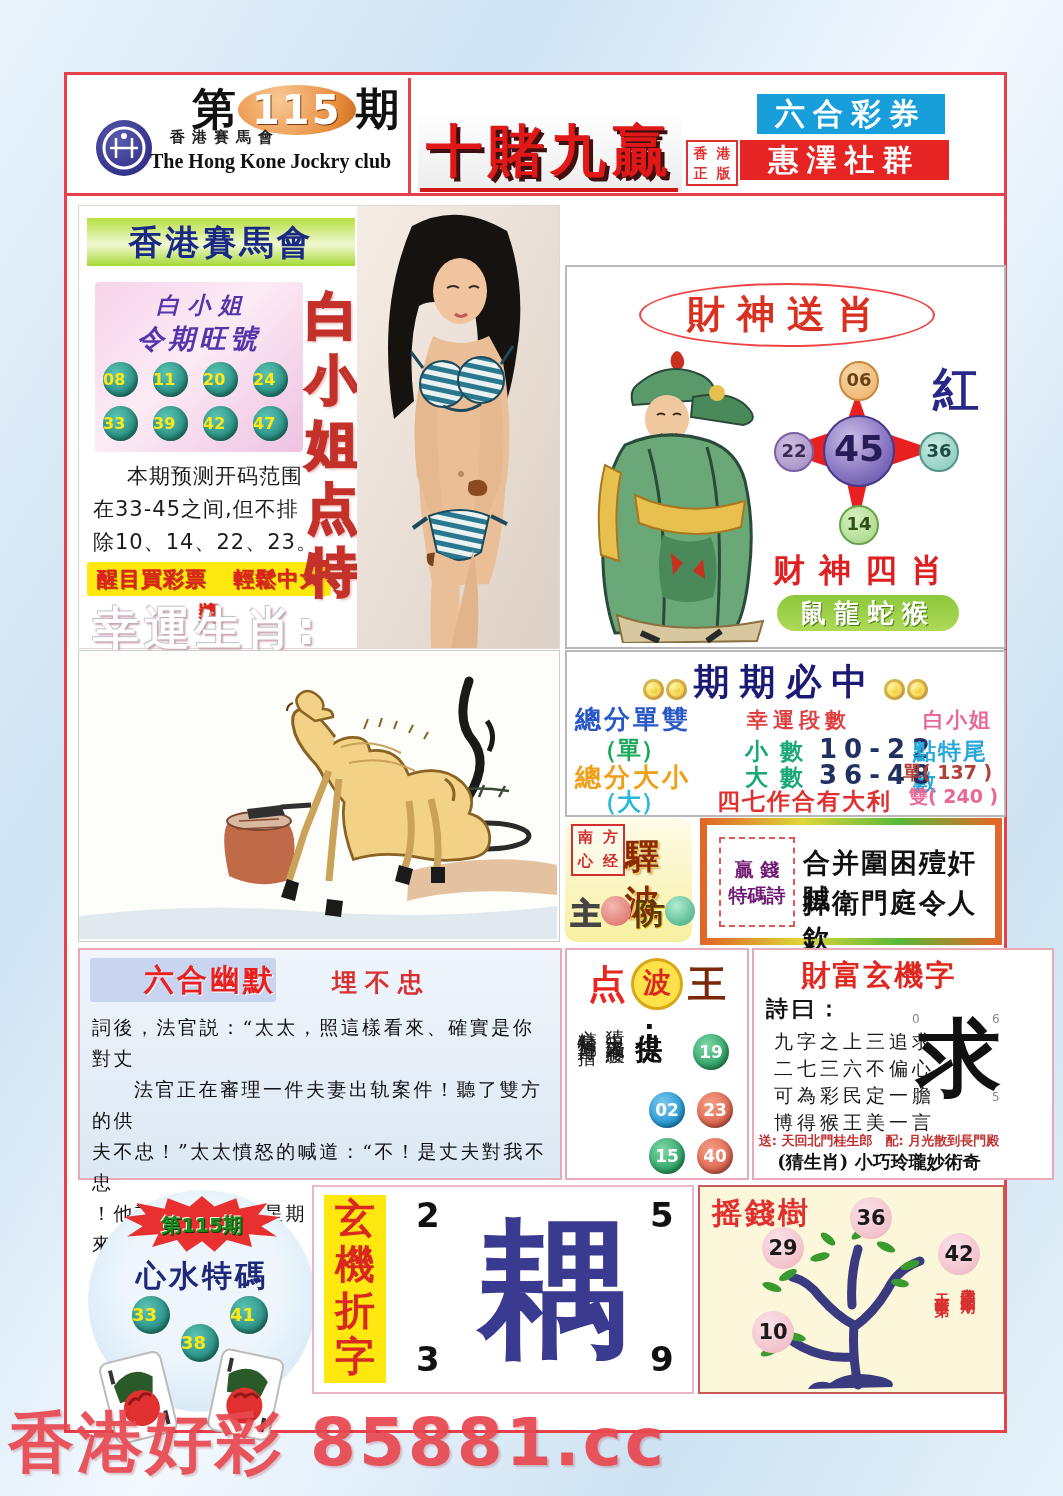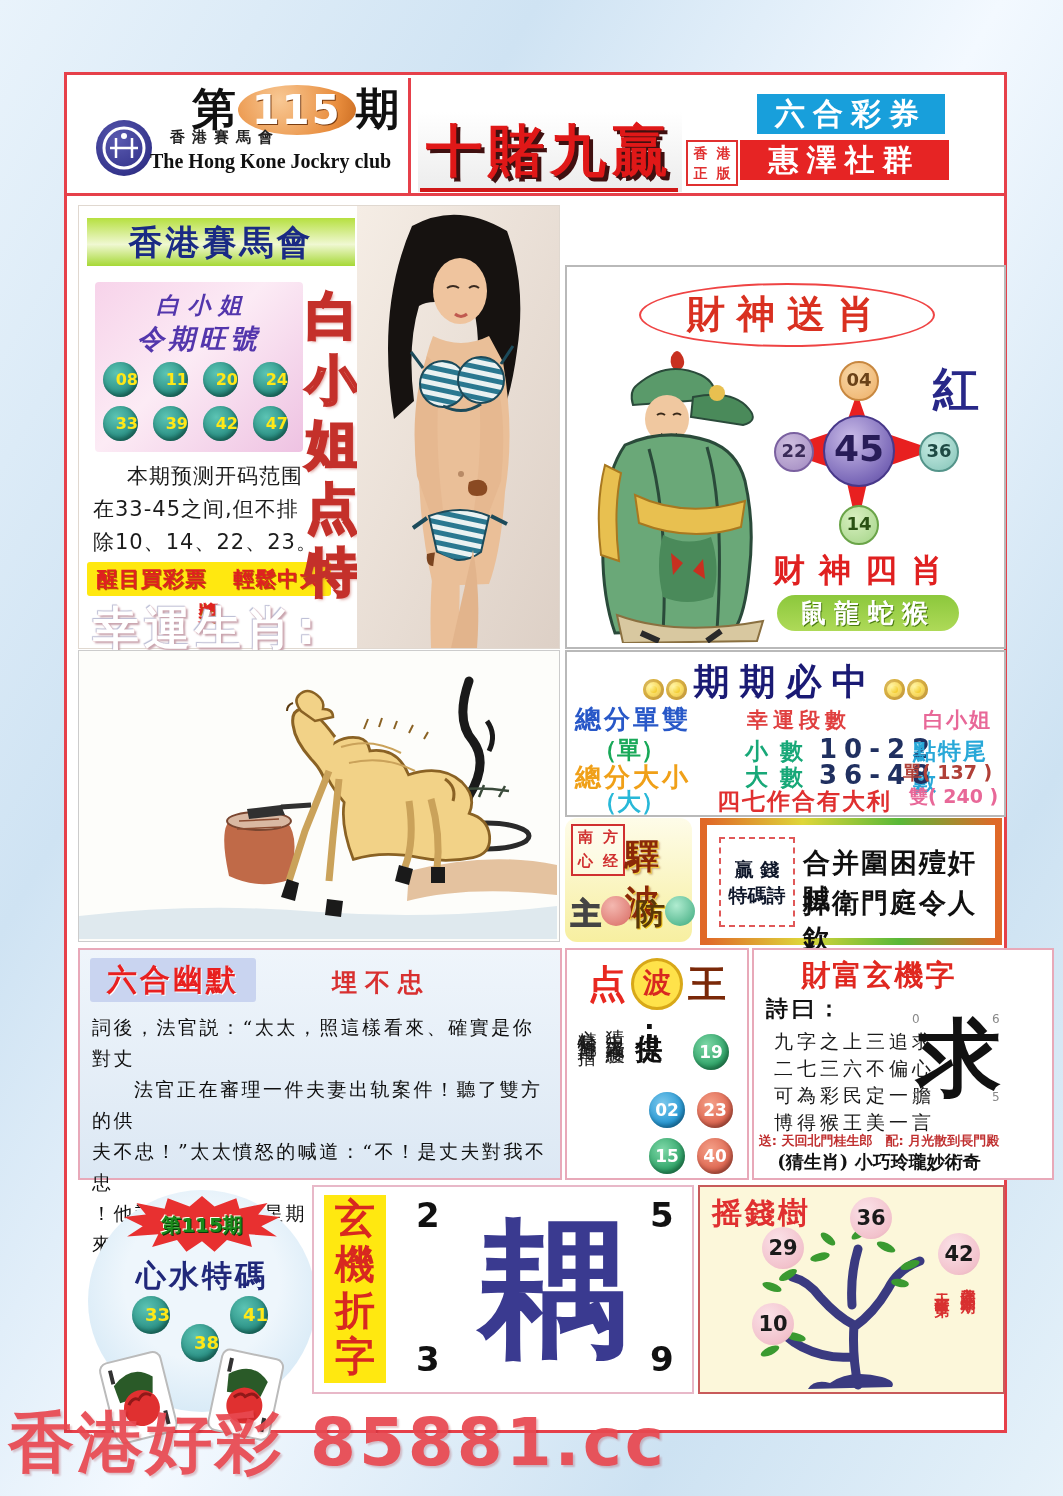--- a/index.html
+++ b/index.html
@@ -29,21 +29,21 @@
   
   .panel{background:#fff;border:2px solid #b9b9b9;}
   .pinkpanel{background:#fff;border:2px solid #e8a9b9;}
 
   
   .greenbanner{background:linear-gradient(#b6e040,#f0f8d2 55%,#a6d836);color:#1a2a84;font-size:34px;
      font-weight:bold;text-align:center;line-height:48px;letter-spacing:3px;}
   .pinkbox{background:linear-gradient(135deg,#f7d3ea,#fcebf5 45%,#eec2e2);border-radius:4px;}
   .hand{font-family:"DejaVu Serif",serif;font-style:italic;color:#5336ac;font-weight:bold;}
   .ball{border-radius:50%;background:radial-gradient(circle at 38% 32%,#5cc4b4,#2e9488 60%,#1f7064);
-     color:#ffe818;font-weight:bold;text-align:right;position:absolute;
+     color:#ffe818;font-weight:bold;text-align:left;position:absolute;
      box-shadow:inset -2px -3px 4px rgba(0,40,30,.45);}
   .pred{font-size:21px;color:#1c1c1c;line-height:33px;letter-spacing:1px;}
   .slogan{background:#ffe810;border-radius:3px;color:#e02020;font-weight:bold;font-size:21px;
      text-align:center;line-height:34px;letter-spacing:1px;text-shadow:1px 1px 0 #b85a00;}
   .wmark{font-size:46px;font-weight:bold;color:#ffffff;letter-spacing:5px;
      text-shadow:2px 2px 2px #c9a3ad,-1px -1px 1px #b9bcd4,0 0 1px #d88;}
   .vchar{font-size:52px;font-weight:bold;color:#fff3e4;-webkit-text-stroke:2.5px #c4302a;
      text-shadow:2px 2px 3px rgba(190,60,50,.5);line-height:64px;text-align:center;}
 
   
@@ -66,21 +66,21 @@
      box-shadow:inset 0 0 0 3px rgba(150,90,10,.35), inset 0 0 0 7px rgba(255,240,160,.5);}
   .qq-title{font-size:36px;font-weight:bold;color:#1a1a74;letter-spacing:10px;font-family:"DejaVu Serif",serif;}
 
   
   .nanfang{background:linear-gradient(#fefce9,#f7efa0);border-radius:12px;}
   .nstamp{border:2px solid #d03030;color:#d03030;display:grid;grid-template-columns:1fr 1fr;
      font-size:15px;font-weight:bold;text-align:center;line-height:23px;background:rgba(255,255,255,.4);}
   .bochar{font-size:34px;font-weight:bold;color:#8a2808;text-shadow:1px 1px 0 #f4cf3e,2px 2px 2px rgba(120,50,0,.4);letter-spacing:3px;}
   .sball{border-radius:50%;position:absolute;}
   .temabox{border:7px solid #e08030;border-image:linear-gradient(90deg,#e06828,#ded63a,#59b838,#e06828) 1;background:#fff;}
-  .temalabel{border:2px dashed #e05858;text-align:center;font-weight:bold;color:#0f172a;font-size:19px;line-height:26px;
+  .temalabel{border:2px dashed #e05858;text-align:center;font-weight:bold;color:#701a75;font-size:19px;line-height:26px;
      font-family:"DejaVu Serif",serif;display:flex;flex-direction:column;justify-content:center;}
   .temaline{font-size:27px;font-weight:bold;color:#101010;letter-spacing:2px;}
 
   
   .vtext{writing-mode:vertical-rl;text-orientation:upright;}
   .dbw-col{font-family:"DejaVu Serif",serif;font-size:19px;color:#1a1a1a;letter-spacing:3px;}
   .dball{border-radius:50%;position:absolute;width:36px;height:36px;line-height:36px;text-align:center;
      color:#fff;font-weight:bold;font-size:17px;box-shadow:inset -2px -3px 4px rgba(0,0,0,.3),0 0 0 2px rgba(255,255,255,.8);}
   .dball.g{background:radial-gradient(circle at 38% 32%,#7fd8a8,#2fa468 65%,#1c7a48);}
   .dball.b{background:radial-gradient(circle at 38% 32%,#7cc8ec,#2698d4 65%,#1670a4);}
@@ -250,21 +250,21 @@
     <path d="M208 228 l-6 18 14 4 4 -18z M248 248 l-2 16 16 2 2 -16z" fill="#1a1a1a"></path>
     <path d="M330 150 q6 40 -4 66 M352 148 q10 36 6 70" stroke="#caa25a" stroke-width="7" fill="none"></path>
     <path d="M320 214 l-4 16 14 4 4 -16z M352 216 l0 16 14 0 0 -16z" fill="#1a1a1a"></path>
     <path d="M366 128 q12 8 8 22" stroke="#8a6224" stroke-width="3" fill="none"></path>
     <path d="M262 96 q30 -10 60 6 M270 112 q36 -8 66 8" stroke="#caa25a" stroke-width="2" fill="none"></path>
     <path d="M285 78 l4 -10 M300 76 l3 -9 M315 78 l3 -8 M330 82 l4 -8 M345 88 l4 -7" stroke="#8a6224" stroke-width="2"></path>
   </svg>
 </div>
 
 <div class="abs humor-bg" style="left:78px;top:948px;width:480px;height:228px;">
-  <div class="abs humor-badge" style="left:10px;top:8px;width:166px;height:44px;">六合幽默</div>
+  <div class="abs humor-badge" style="left:10px;top:8px;width:186px;height:44px;text-align:right;">六合幽默</div>
   <div class="abs humor-sub" style="left:252px;top:16px;">埋不忠</div>
   <div class="abs" style="left:12px;top:62px;width:458px;">
     <div class="humor-line">詞後，法官説：“太太，照這樣看來、確實是你對丈</div>
     <div class="humor-line" style="text-indent:42px;">法官正在審理一件夫妻出轨案件！聽了雙方的供</div>
     <div class="humor-line">夫不忠！”太太憤怒的喊道：“不！是丈夫對我不忠</div>
     <div class="humor-line">！他説要出差一個星期，可是才三天就他媽跑回來了</div>
     <div class="humor-line">”。</div>
   </div>
 </div>
 
@@ -290,21 +290,21 @@
       <path d="M30 120 q-10 40 -4 90 l18 6 q-6 -50 2 -88z" fill="#e8c050" stroke="#a87820" stroke-width="2"></path>
     </svg>
   </div>
 
   <svg class="abs" style="left:0;top:0;pointer-events:none;" width="437" height="380" viewBox="0 0 437 380">
     <polygon points="290,126 274,172 306,172" fill="#e82020"></polygon>
     <polygon points="290,260 276,198 304,198" fill="#e82020"></polygon>
     <polygon points="212,183 262,166 262,200" fill="#e82020"></polygon>
     <polygon points="368,183 318,166 318,200" fill="#e82020"></polygon>
   </svg>
-  <div class="cball" style="left:272px;top:94px;width:36px;height:36px;line-height:34px;font-size:18px;background:radial-gradient(circle at 38% 32%,#f8d8a8,#eeb068);border:2px solid #c88840;color:#6a4218;">04</div>
+  <div class="cball" style="left:272px;top:94px;width:36px;height:36px;line-height:34px;font-size:18px;background:radial-gradient(circle at 38% 32%,#f8d8a8,#eeb068);border:2px solid #c88840;color:#6a4218;">06</div>
   <div class="cball" style="left:207px;top:165px;width:36px;height:36px;line-height:34px;font-size:18px;background:radial-gradient(circle at 38% 32%,#d0c0e0,#a088c0);border:2px solid #7a60a0;color:#3a2a58;">22</div>
   <div class="cball" style="left:256px;top:148px;width:68px;height:68px;line-height:64px;font-size:36px;background:radial-gradient(circle at 38% 32%,#cabce8,#7a68b8 70%,#584898);border:2px solid #48388a;color:#281c58;">45</div>
   <div class="cball" style="left:352px;top:165px;width:36px;height:36px;line-height:34px;font-size:18px;background:radial-gradient(circle at 38% 32%,#c8ece4,#84c4b8);border:2px solid #54948a;color:#1e4a44;">36</div>
   <div class="cball" style="left:272px;top:238px;width:36px;height:36px;line-height:34px;font-size:18px;background:radial-gradient(circle at 38% 32%,#d8f0c0,#a4d488);border:2px solid #6aa448;color:#2a5214;">14</div>
   <div class="abs" style="left:366px;top:92px;font-size:46px;font-weight:bold;color:#282888;font-family:'DejaVu Serif',serif;">紅</div>
   <div class="abs" style="left:206px;top:282px;font-size:32px;font-weight:bold;color:#e02020;letter-spacing:14px;font-family:'DejaVu Serif',serif;">财神四肖</div>
   <div class="abs zodiacpill" style="left:210px;top:328px;width:182px;height:36px;">鼠龍蛇猴</div>
 </div>
 
 <div class="abs panel" style="left:565px;top:650px;width:437px;height:163px;">
@@ -444,18 +444,18 @@
         <ellipse cx="70" cy="164" rx="10" ry="4" transform="rotate(-25 70 164)"></ellipse>
         <ellipse cx="128" cy="52" rx="9" ry="4" transform="rotate(40 128 52)"></ellipse>
         <ellipse cx="200" cy="96" rx="9" ry="4" transform="rotate(10 200 96)"></ellipse>
       </g>
     </svg>
   </div>
   <div class="abs" style="left:12px;top:6px;font-size:30px;font-weight:bold;color:#e03030;letter-spacing:3px;font-family:'DejaVu Serif',serif;">摇錢樹</div>
   <div class="pball" style="left:150px;top:10px;">36</div>
   <div class="pball" style="left:62px;top:40px;">29</div>
   <div class="pball" style="left:238px;top:46px;">42</div>
-  <div class="pball" style="left:52px;top:116px;">10</div>
+  <div class="pball" style="left:52px;top:124px;">10</div>
   <div class="abs treevert" style="left:258px;top:88px;height:112px;">六伴三三開本期</div>
   <div class="abs treevert" style="left:232px;top:94px;height:112px;">十二生肖中第一</div>
 </div>
 
 <div class="abs watermark" style="left:8px;top:1398px;">香港好彩 85881.cc</div>
 
 </body></html>

